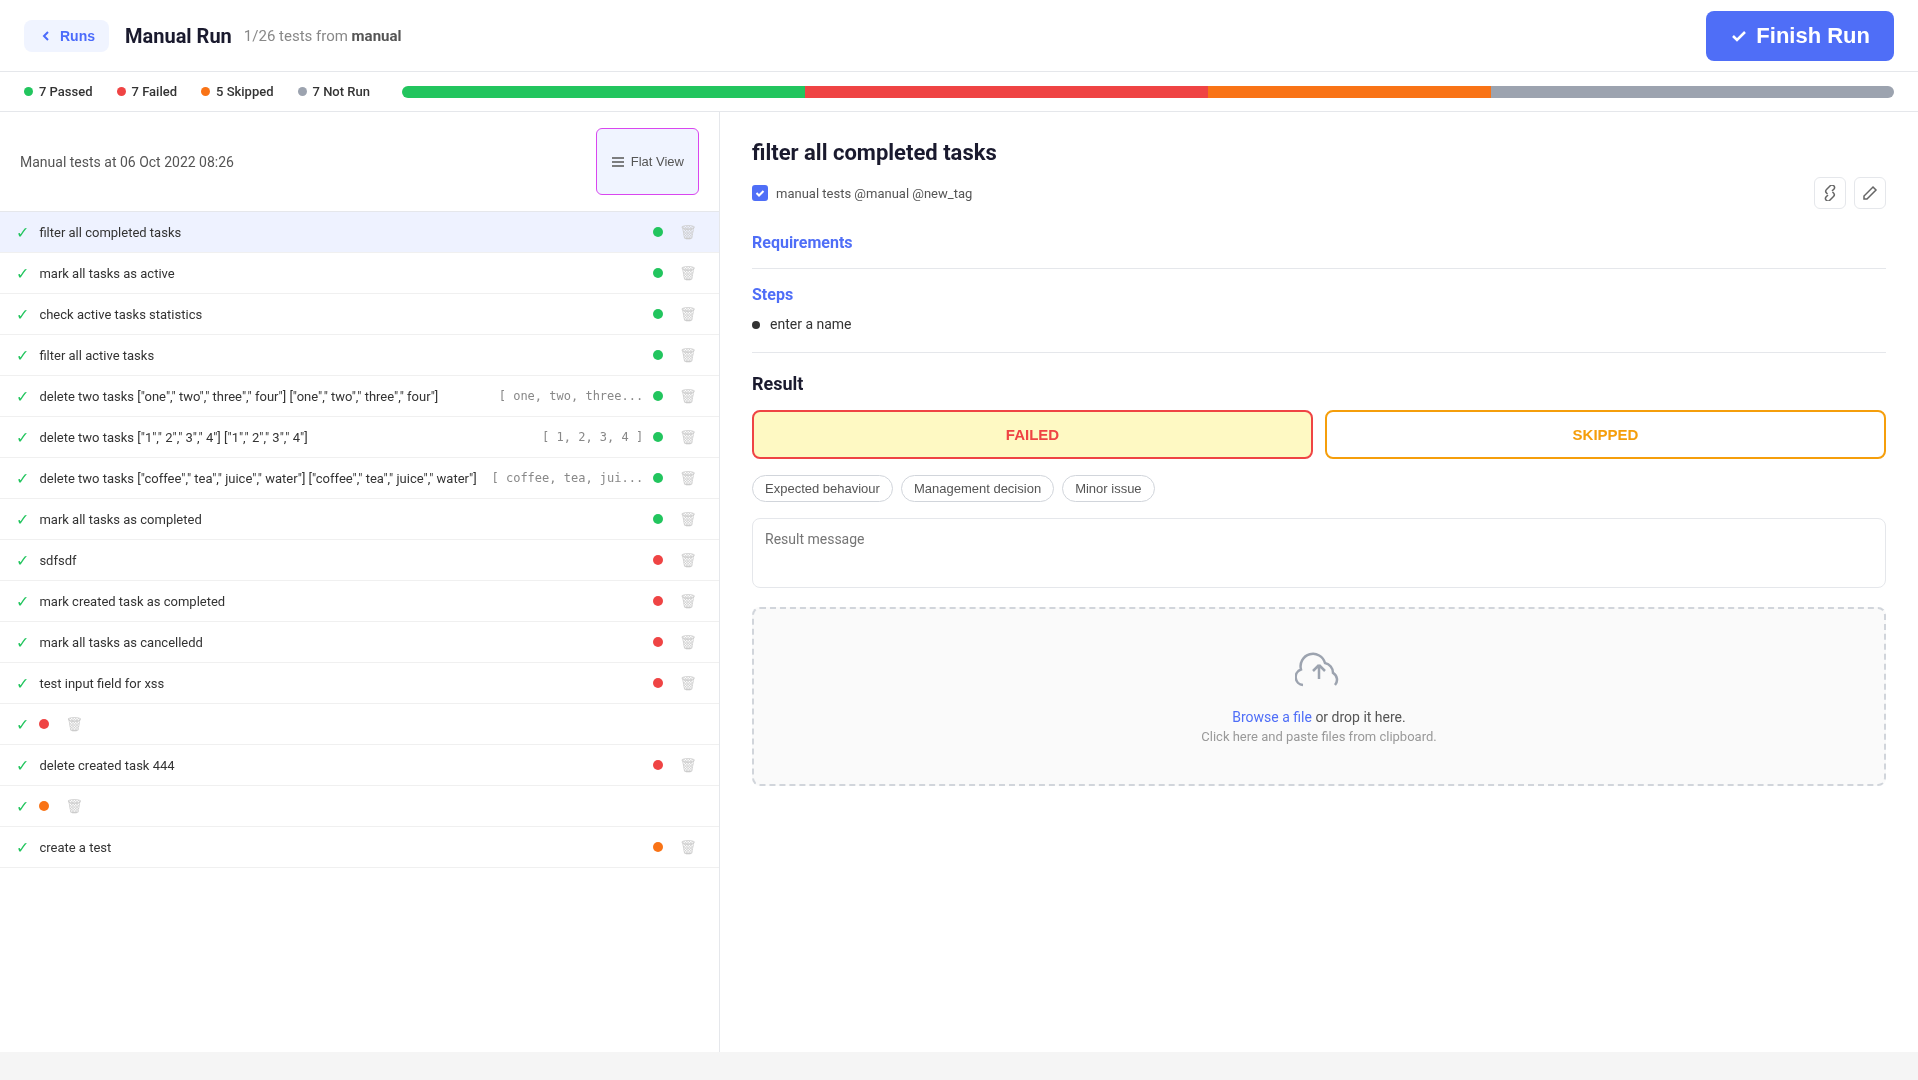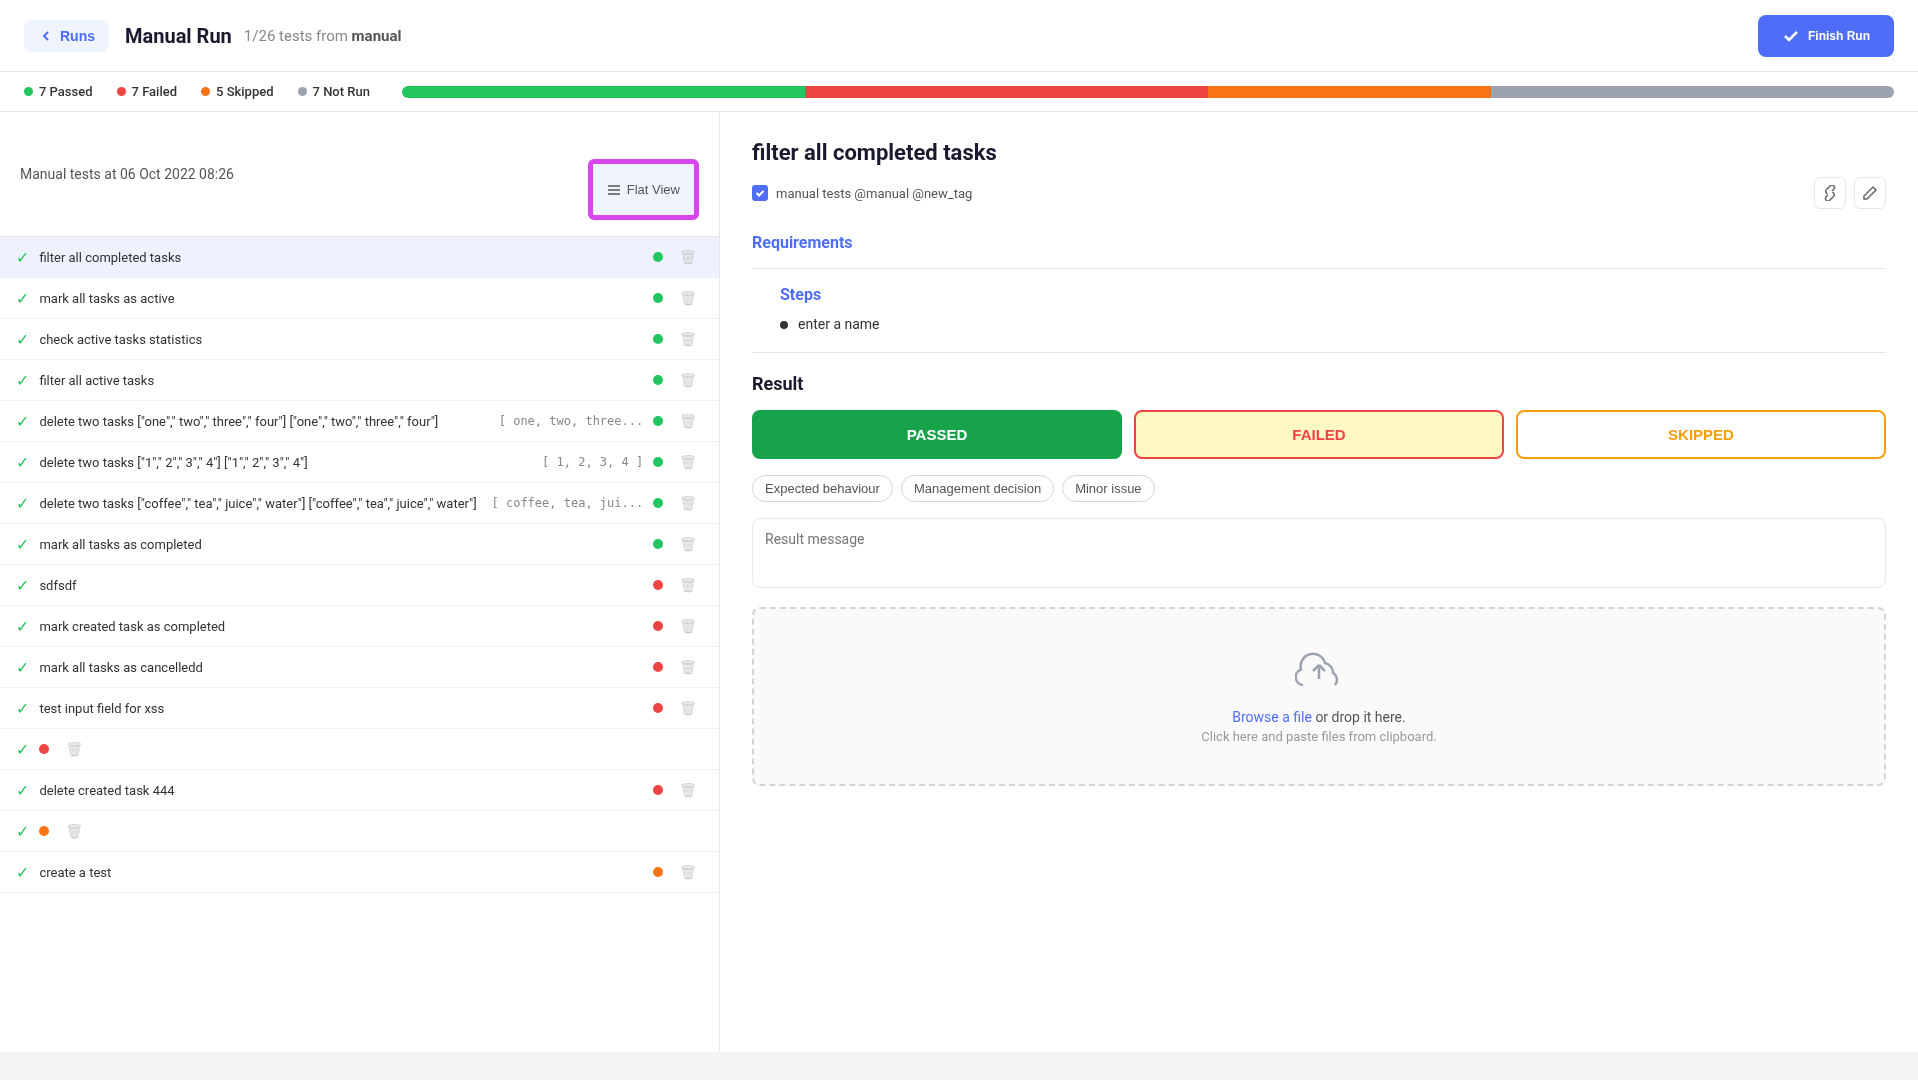--- a/index.html
+++ b/index.html
@@ -5,21 +5,21 @@
     * { box-sizing: border-box; margin: 0; padding: 0; }
     body { font-family: -apple-system, BlinkMacSystemFont, 'Segoe UI', Roboto, sans-serif; background: #f5f5f5; color: #333; font-size: 14px; }
 
     
     .header { display: flex; align-items: center; padding: 12px 24px; background: #fff; border-bottom: 1px solid #e5e7eb; height: 72px; }
     .back-btn { display: flex; align-items: center; gap: 6px; background: #f0f4ff; border: none; border-radius: 8px; padding: 8px 14px; cursor: pointer; color: #4b6bfb; font-weight: 600; font-size: 14px; margin-right: 16px; }
     .back-btn svg { width: 16px; height: 16px; }
     .header-title { font-size: 20px; font-weight: 700; color: #1a1a2e; }
     .header-subtitle { font-size: 15px; color: #888; margin-left: 12px; }
     .header-subtitle strong { color: #555; }
-    .finish-btn { margin-left: auto; background: #4f6ef7; color: #fff; border: none; border-radius: 8px; padding: 12px 24px; font-size: 12px; font-weight: 600; cursor: pointer; display: flex; align-items: center; gap: 8px; }
+    .finish-btn { margin-left: auto; background: #4f6ef7; color: #fff; border: none; border-radius: 8px; padding: 12px 24px; font-size: 22px; font-weight: 600; cursor: pointer; display: flex; align-items: center; gap: 8px; }
     .finish-btn svg { width: 18px; height: 18px; }
 
     
     .stats-bar { display: flex; align-items: center; padding: 12px 24px; background: #fff; border-bottom: 1px solid #e5e7eb; gap: 24px; }
     .stat-item { display: flex; align-items: center; gap: 6px; font-size: 13px; font-weight: 500; }
     .dot { width: 9px; height: 9px; border-radius: 50%; display: inline-block; }
     .dot-green { background: #22c55e; }
     .dot-red { background: #ef4444; }
     .dot-orange { background: #f97316; }
     .dot-gray { background: #9ca3af; }
@@ -28,21 +28,21 @@
     .progress-container { flex: 1; height: 12px; border-radius: 6px; overflow: hidden; display: flex; margin-left: 8px; }
     .progress-segment { height: 100%; }
 
     
     .main { display: flex; height: calc(100vh - 140px); }
 
     
     .left-panel { width: 720px; border-right: 1px solid #e5e7eb; background: #fff; display: flex; flex-direction: column; }
     .panel-header { display: flex; justify-content: space-between; align-items: center; padding: 16px 20px; border-bottom: 1px solid #e5e7eb; }
     .panel-title { font-size: 14px; color: #555; }
-    .flat-view-btn { display: flex; align-items: center; gap: 6px; background: #f0f4ff; border: 5px solid #d946ef; border-radius: 6px; padding: 18px 14px; cursor: pointer; color: #555; font-size: 13px; font-weight: 500; margin-top: 31px; }
+    .flat-view-btn { display: flex; align-items: center; gap: 6px; background: #f0f4ff; border: 1px solid #d946ef; border-radius: 6px; padding: 25px 14px; cursor: pointer; color: #555; font-size: 13px; font-weight: 500; }
 
     
     .test-list { overflow-y: auto; flex: 1; }
     .test-item { display: flex; align-items: center; padding: 10px 16px; border-bottom: 1px solid #f0f0f0; cursor: pointer; gap: 10px; }
     .test-item.selected { background: #eef2ff; }
     .check-icon { color: #22c55e; font-size: 16px; flex-shrink: 0; }
     .test-name { flex: 1; font-size: 13px; color: #333; }
     .test-params { font-size: 12px; color: #888; font-family: monospace; max-width: 180px; white-space: nowrap; overflow: hidden; text-overflow: ellipsis; }
     .status-dot { width: 10px; height: 10px; border-radius: 50%; flex-shrink: 0; }
     .delete-btn { color: #ccc; cursor: pointer; font-size: 14px; padding: 2px 6px; border: none; background: none; }
@@ -52,21 +52,21 @@
     .test-title { font-size: 22px; font-weight: 700; color: #1a1a2e; margin-bottom: 12px; }
     .test-meta { display: flex; align-items: center; gap: 8px; margin-bottom: 24px; }
     .meta-checkbox { width: 16px; height: 16px; border: 2px solid #4f6ef7; border-radius: 3px; background: #4f6ef7; display: flex; align-items: center; justify-content: center; flex-shrink: 0; }
     .meta-text { font-size: 13px; color: #555; }
     .meta-actions { margin-left: auto; display: flex; gap: 8px; }
     .meta-action-btn { width: 32px; height: 32px; border: 1px solid #e5e7eb; border-radius: 6px; display: flex; align-items: center; justify-content: center; cursor: pointer; background: #fff; color: #666; }
 
     .section-title { font-size: 16px; font-weight: 700; color: #4f6ef7; margin-bottom: 12px; }
     .divider { height: 1px; background: #e5e7eb; margin: 16px 0; }
 
-    .steps-section { margin-bottom: 20px; margin-left: 28px; }
+    .steps-section { margin-bottom: 20px; }
     .step-item { display: flex; align-items: flex-start; gap: 10px; margin-bottom: 8px; }
     .step-bullet { width: 8px; height: 8px; border-radius: 50%; background: #333; margin-top: 5px; flex-shrink: 0; }
     .step-text { font-size: 14px; color: #333; }
 
     .result-section { margin-top: 20px; }
     .result-title { font-size: 18px; font-weight: 700; color: #1a1a2e; margin-bottom: 16px; }
     .result-buttons { display: flex; gap: 12px; margin-bottom: 16px; }
     .result-btn { flex: 1; padding: 14px; border-radius: 8px; border: 2px solid; font-size: 15px; font-weight: 700; cursor: pointer; text-align: center; }
     .result-btn-passed { background: #16a34a; color: #fff; border-color: #16a34a; }
     .result-btn-failed { background: #fef9c3; color: #ef4444; border-color: #ef4444; }
@@ -292,21 +292,20 @@
     <span class="step-text">enter a name</span>
   </div>
         </div>
     </div>
 
     <div class="divider"></div>
 
     <div class="result-section">
       <div class="result-title">Result</div>
       <div class="result-buttons">
-        <button class="result-btn result-btn-passed">PASSED</button>
         <button class="result-btn result-btn-failed">FAILED</button>
         <button class="result-btn result-btn-skipped">SKIPPED</button>
       </div>
 
       <div class="tags-row" id="tags-row">
           <button class="tag">Expected behaviour</button>
           <button class="tag">Management decision</button>
           <button class="tag">Minor issue</button>
         </div>
 

